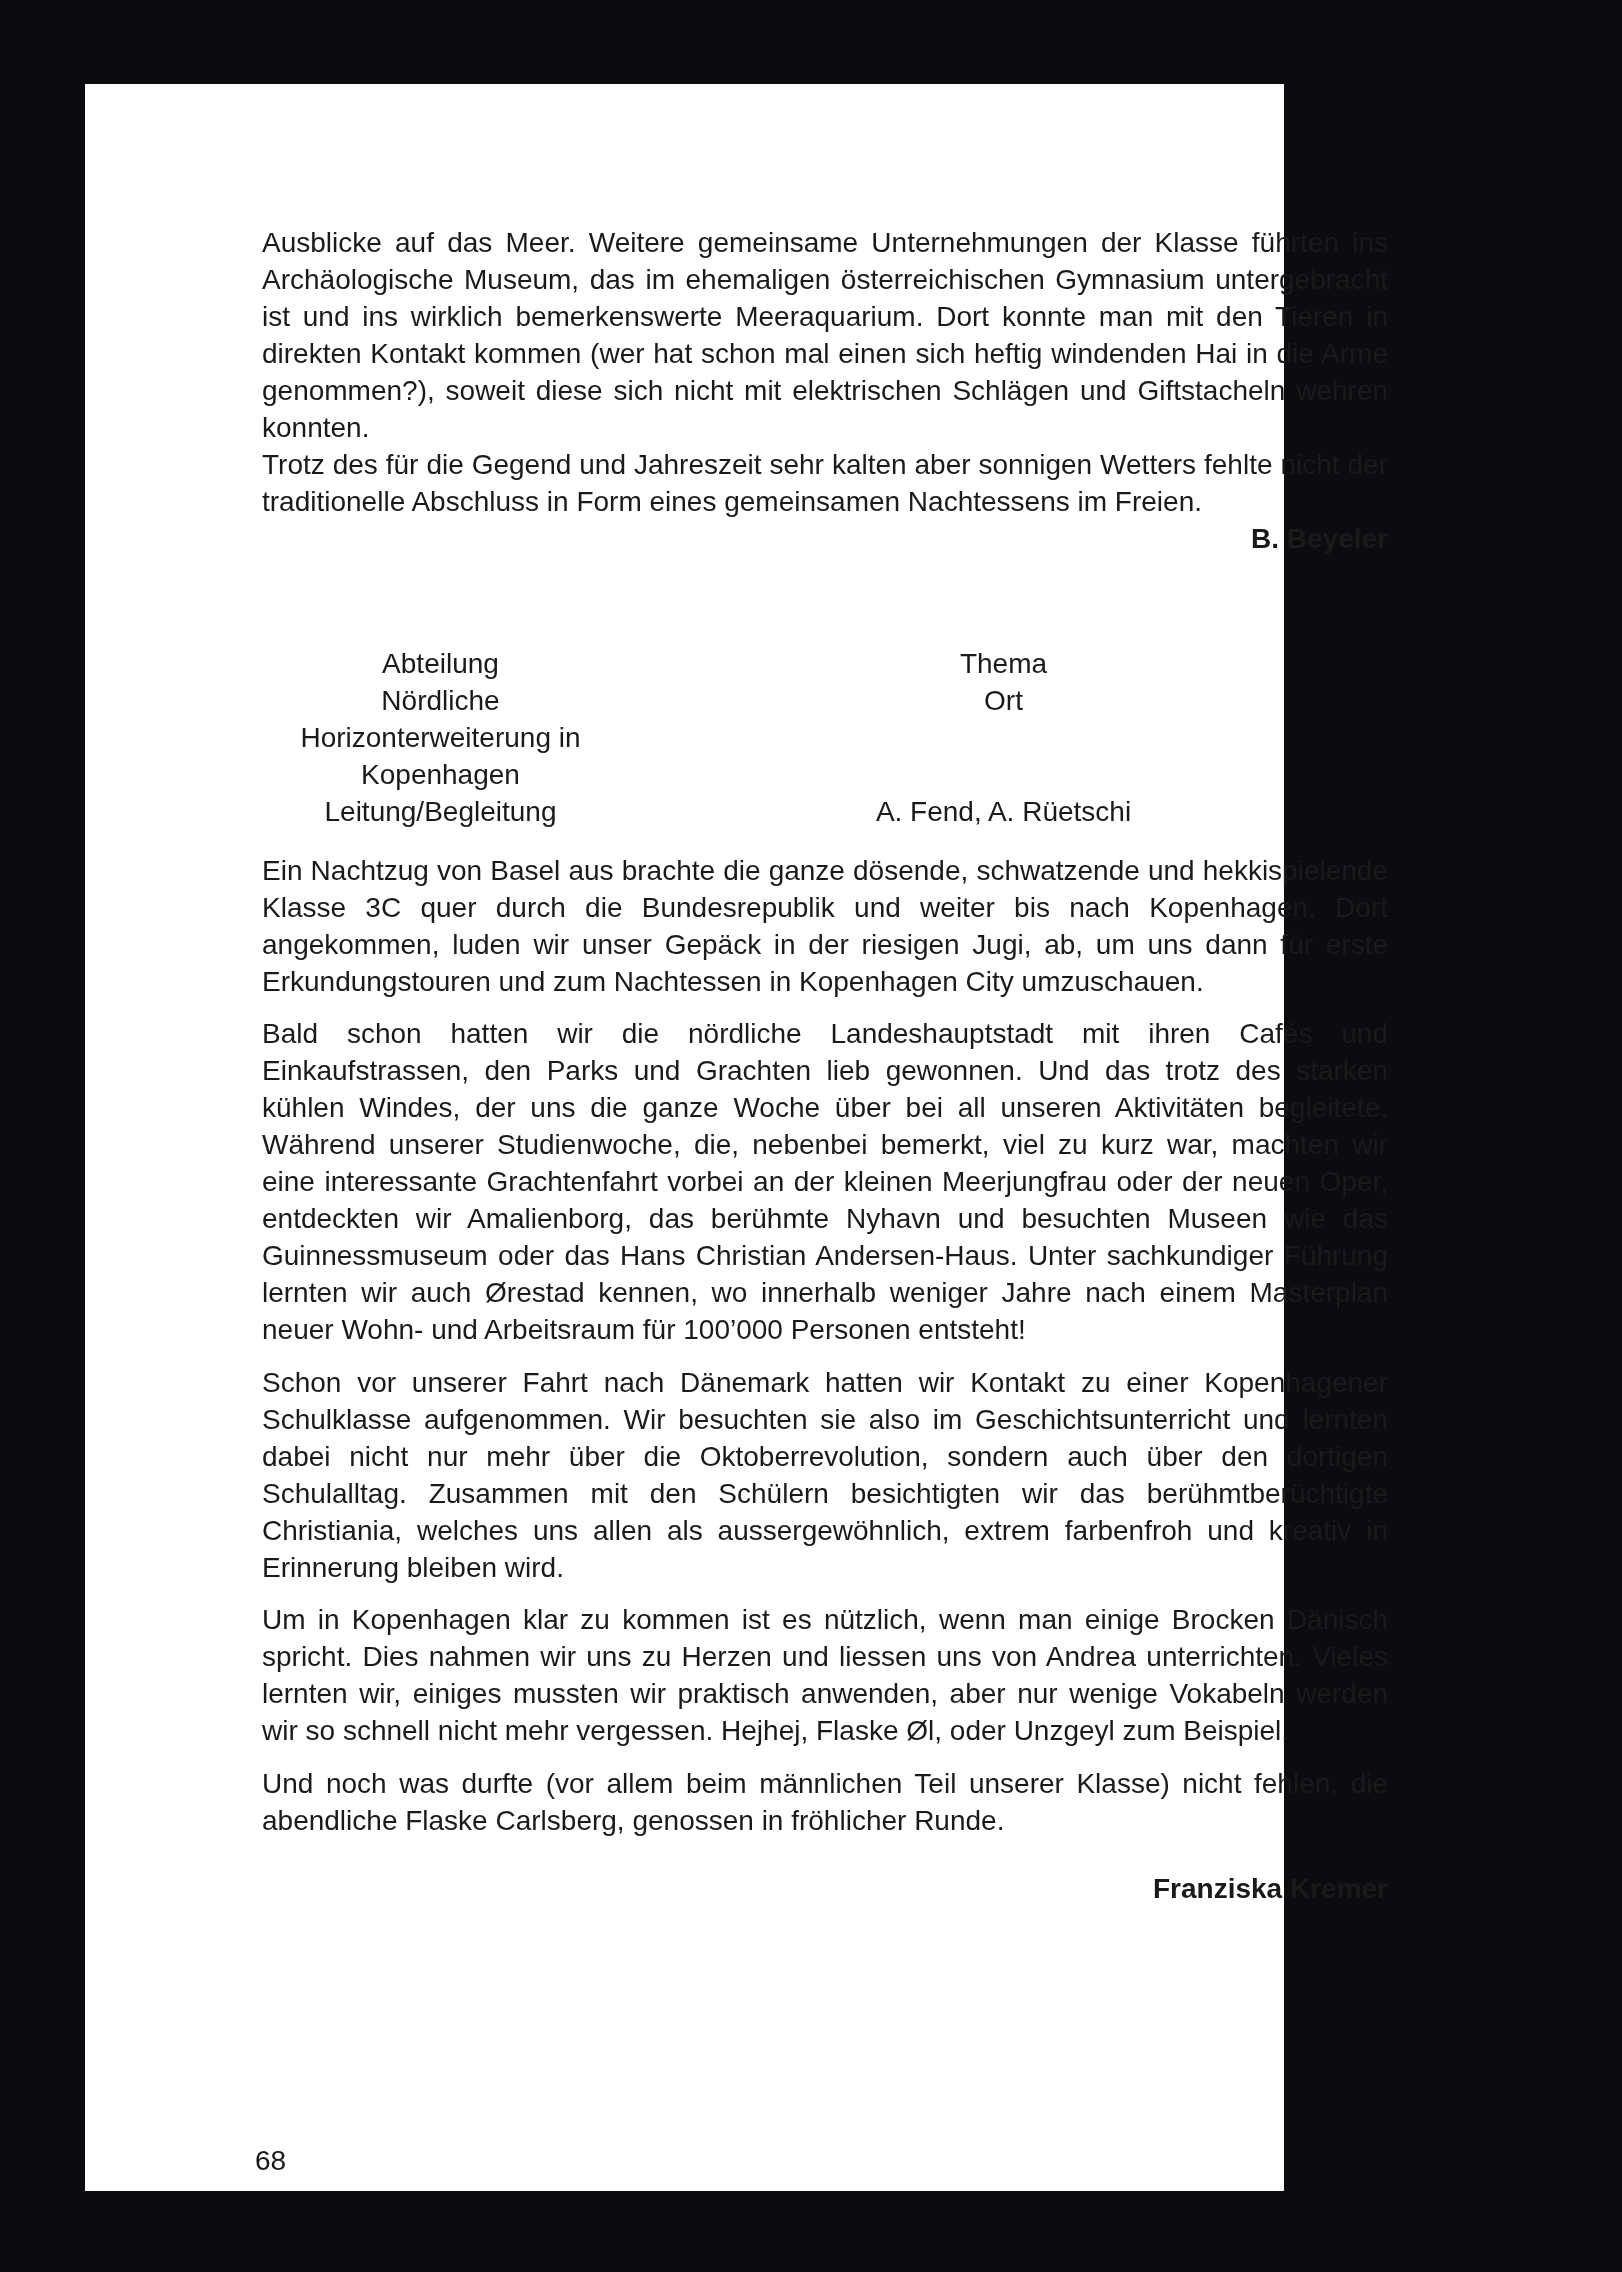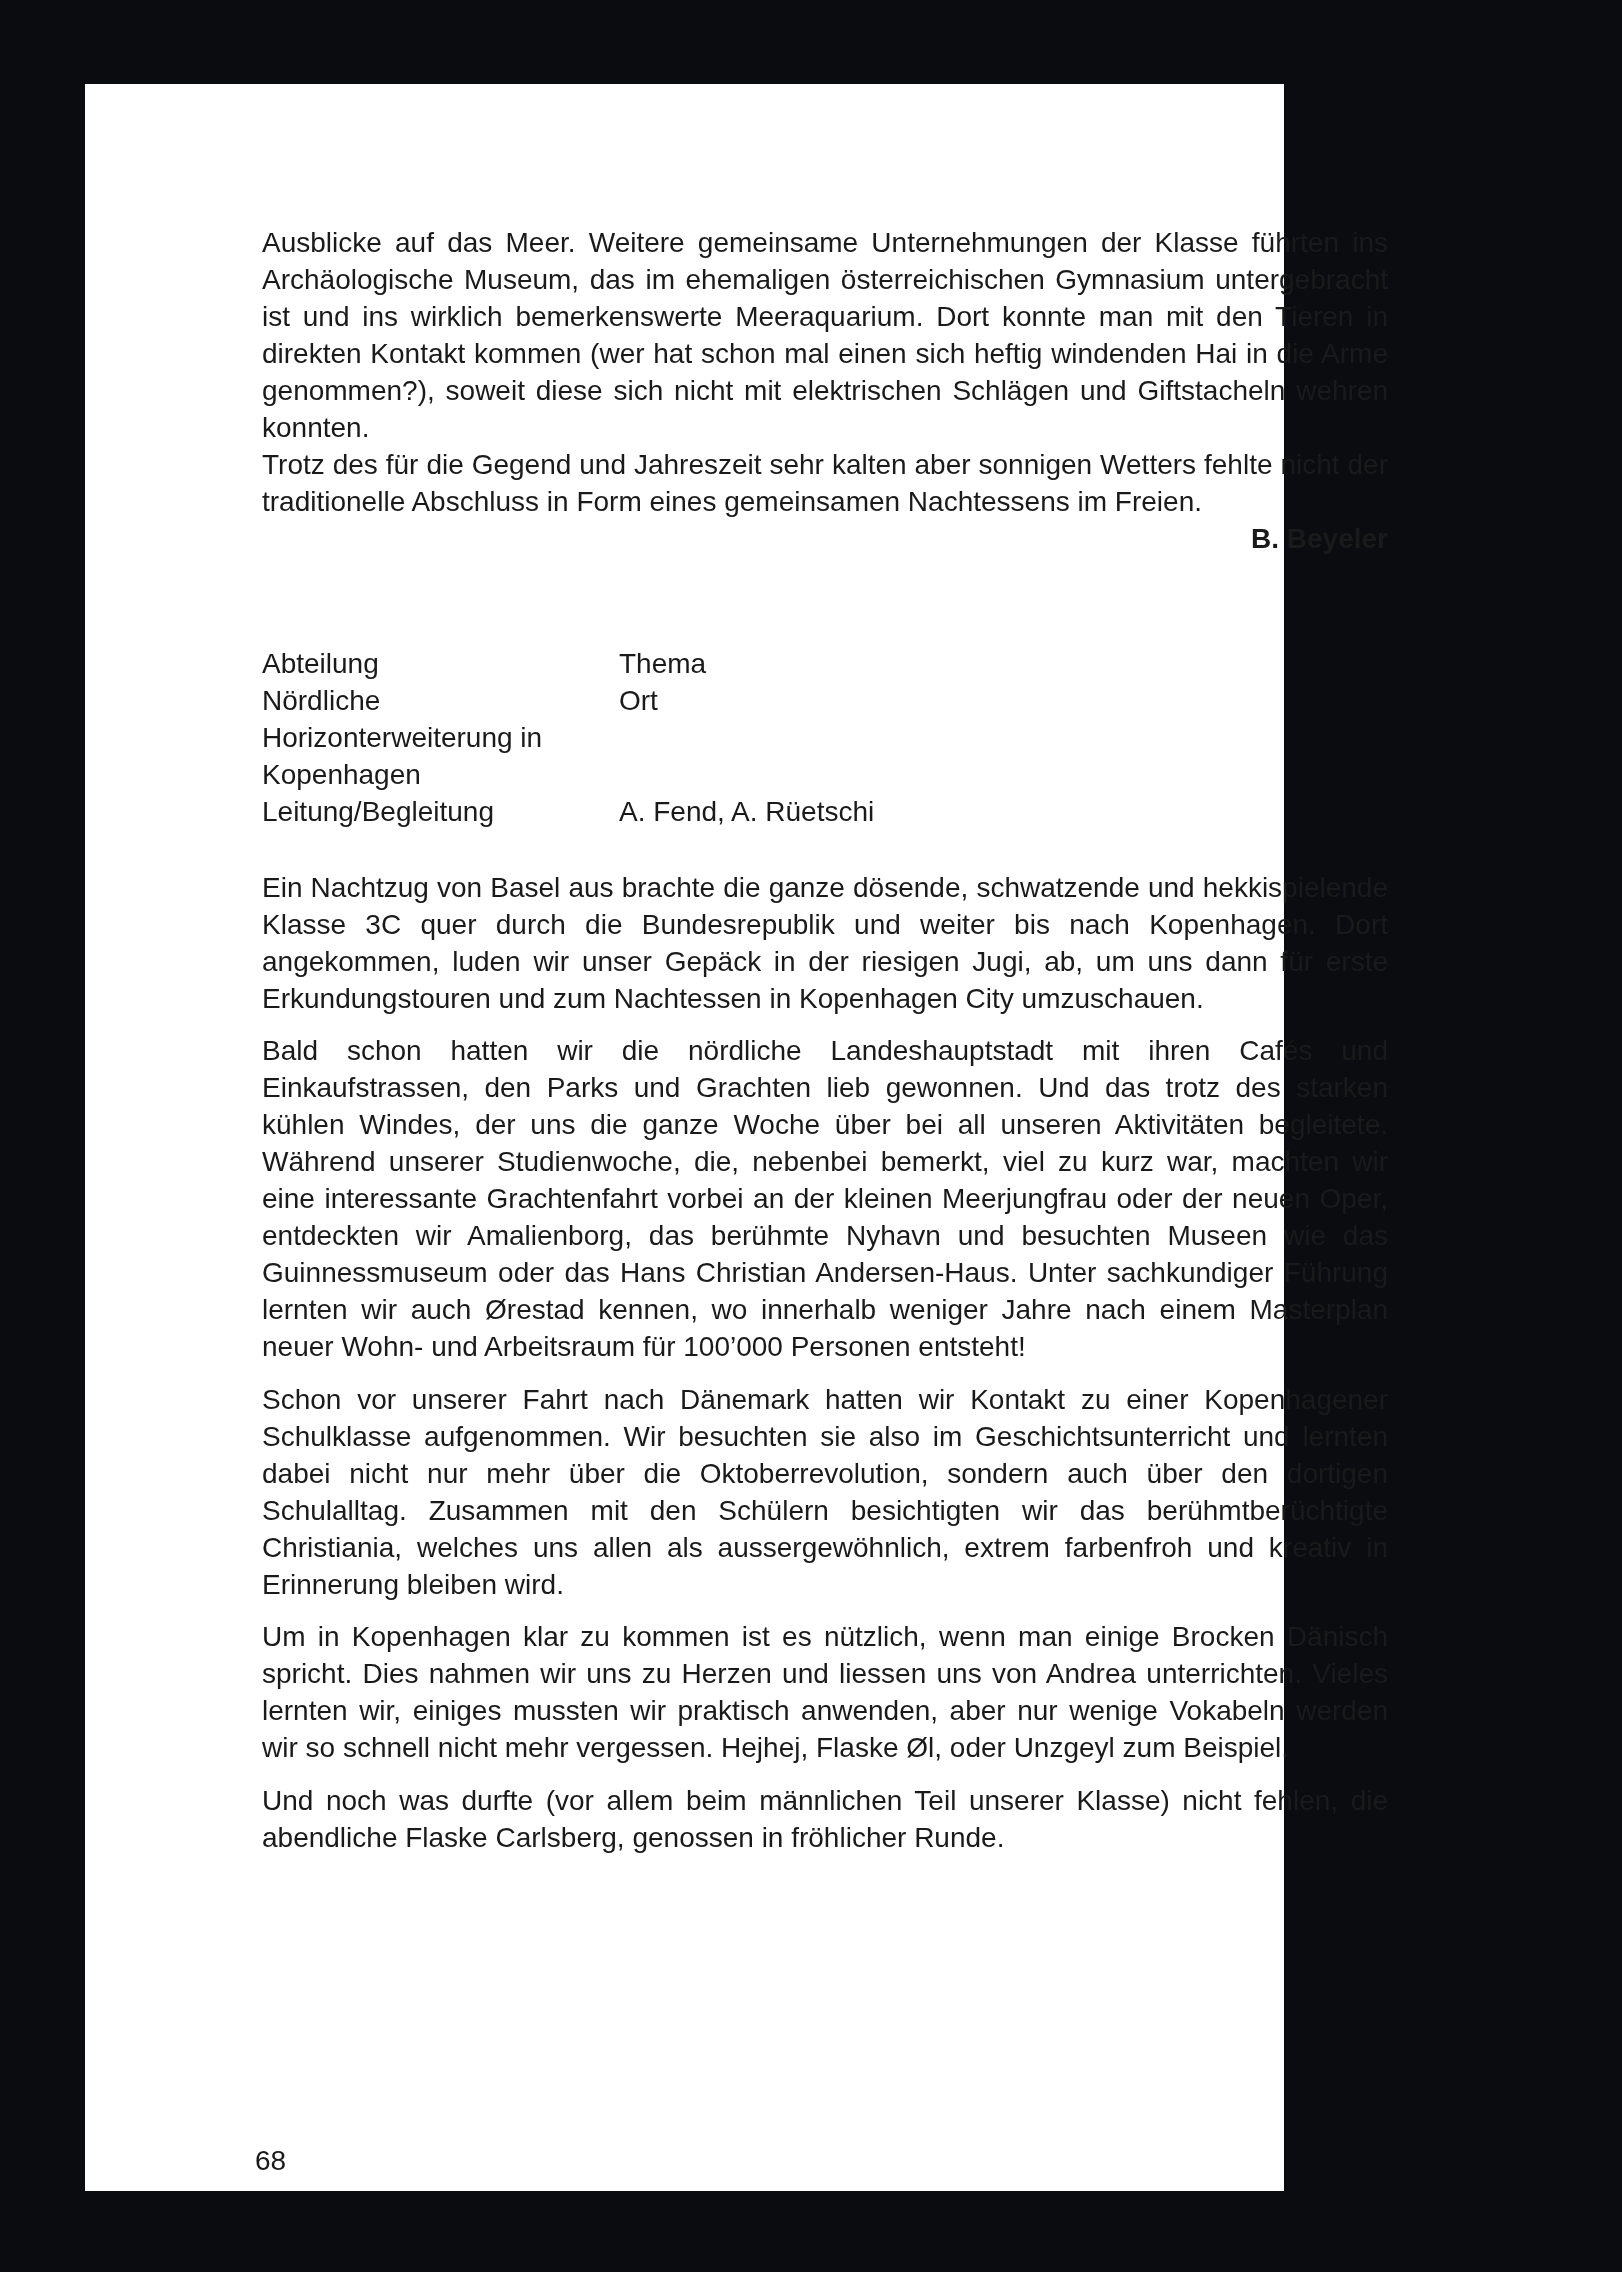--- a/index.html
+++ b/index.html
@@ -24,22 +24,23 @@
     font-size: 28px;
     line-height: 37px;
   }
   .just { text-align: justify; margin: 0; }
   .para { text-align: justify; margin: 0 0 15.4px 0; }
   .sig { text-align: right; margin: 0; font-weight: bold; }
   .meta {
     display: grid;
     grid-template-columns: 357px 1fr;
     margin-top: 88px;
-    margin-bottom: 39px;
+    margin-bottom: 22px;
     line-height: 37px;
+    text-align: center;
   }
   .meta .v.bold { font-weight: normal; }
   .sig2 { text-align: right; margin-top: 31px; }
   .pagenum {
     position: absolute;
     left: 170px; top: 2061px;
     font-size: 28px;
   }
 </style>
 </head>
@@ -60,16 +61,17 @@
       <div class="k">Leitung/Begleitung</div>
       <div class="v">A. Fend, A. Rüetschi</div>
     </div>
 
     <p class="para">Ein Nachtzug von Basel aus brachte die ganze dösende, schwatzende und hekkispielende Klasse 3C quer durch die Bundesrepublik und weiter bis nach Kopenhagen. Dort angekommen, luden wir unser Gepäck in der riesigen Jugi, ab, um uns dann für erste Erkundungstouren und zum Nachtessen in Kopenhagen City umzuschauen.</p>
     <p class="para">Bald schon hatten wir die nördliche Landeshauptstadt mit ihren Cafés und Einkaufstrassen, den Parks und Grachten lieb gewonnen. Und das trotz des starken kühlen Windes, der uns die ganze Woche über bei all unseren Aktivitäten begleitete. Während unserer Studienwoche, die, nebenbei bemerkt, viel zu kurz war, machten wir eine interessante Grachtenfahrt vorbei an der kleinen Meerjungfrau oder der neuen Oper, entdeckten wir Amalienborg, das berühmte Nyhavn und besuchten Museen wie das Guinnessmuseum oder das Hans Christian Andersen-Haus. Unter sachkundiger Führung lernten wir auch Ørestad kennen, wo innerhalb weniger Jahre nach einem Masterplan neuer Wohn- und Arbeitsraum für 100’000 Personen entsteht!</p>
     <p class="para">Schon vor unserer Fahrt nach Dänemark hatten wir Kontakt zu einer Kopenhagener Schulklasse aufgenommen. Wir besuchten sie also im Geschichtsunterricht und lernten dabei nicht nur mehr über die Oktoberrevolution, sondern auch über den dortigen Schulalltag. Zusammen mit den Schülern besichtigten wir das berühmtberüchtigte Christiania, welches uns allen als aussergewöhnlich, extrem farbenfroh und kreativ in Erinnerung bleiben wird.</p>
     <p class="para">Um in Kopenhagen klar zu kommen ist es nützlich, wenn man einige Brocken Dänisch spricht. Dies nahmen wir uns zu Herzen und liessen uns von Andrea unterrichten. Vieles lernten wir, einiges mussten wir praktisch anwenden, aber nur wenige Vokabeln werden wir so schnell nicht mehr vergessen. Hejhej, Flaske Øl, oder Unzgeyl zum Beispiel.</p>
     <p class="para">Und noch was durfte (vor allem beim männlichen Teil unserer Klasse) nicht fehlen, die abendliche Flaske Carlsberg, genossen in fröhlicher Runde.</p>
 
+    <p class="sig sig2">Franziska Kremer</p>
   </div>
   <div class="pagenum">68</div>
 </div>
 
 
 </body></html>

